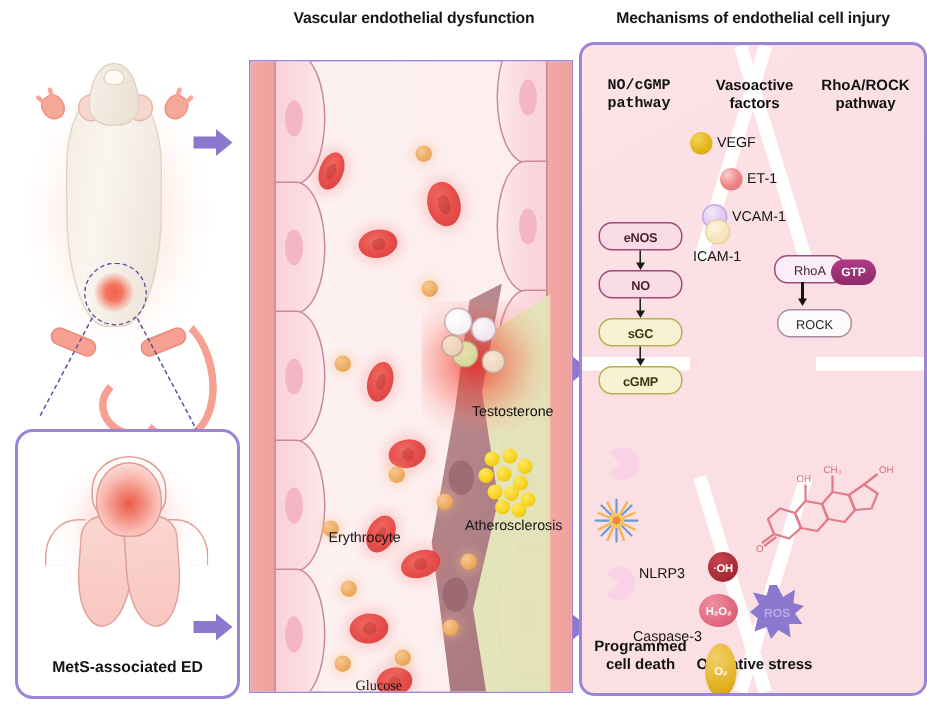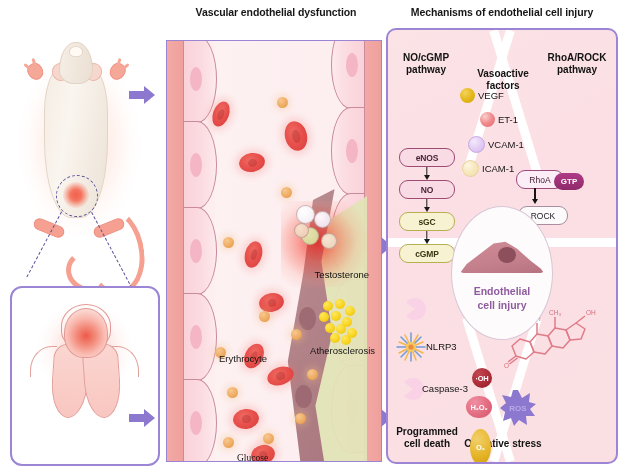--- a/index.html
+++ b/index.html
@@ -262,22 +262,22 @@
   }
   #div-d-tl { left: 74px; top: -6px; transform: rotate(17deg); transform-origin: 50% 100%; }
   #div-d-tr { right: 74px; top: -6px; transform: rotate(-17deg); transform-origin: 50% 100%; }
   #div-d-bl { left: 74px; bottom: -6px; transform: rotate(-17deg); transform-origin: 50% 0%; }
   #div-d-br { right: 74px; bottom: -6px; transform: rotate(17deg); transform-origin: 50% 0%; }
 
   .sector-title {
     position: absolute; font-size: 10px; font-weight: bold;
     color: #121212; text-align: center; line-height: 1.18;
   }
-  #st-no      { left: 2px;  top: 22px; width: 72px; }
-  #st-vaso    { left: 76px; top: 38px; width: 78px; }
+  #st-no      { left: 2px;  top: 22px; width: 72px; font-family: Liberation Mono, monospace; }
+  #st-vaso    { left: 76px; top: 22px; width: 78px; }
   #st-rhoa    { right: 2px; top: 22px; width: 74px; }
   #st-pcd     { left: 2px;  bottom: 12px; width: 74px; }
   #st-ox      { left: 72px; bottom: 12px; width: 86px; }
   #st-testo   { right: 2px; bottom: 12px; width: 74px; }
 
   
   #center-oval {
     position: absolute; left: 50%; top: 176px; transform: translateX(-50%);
     width: 100px; height: 132px;
     background: #fdfbfc; border: 1.4px solid #d8c6d6; border-radius: 50%;
@@ -328,21 +328,21 @@
   .vaso-item { position: absolute; display: flex; align-items: center; gap: 3px; }
   .vaso-item .lbl { font-size: 9.5px; color: #141414; white-space: nowrap; }
   .dot { width: 15px; height: 15px; border-radius: 50%; flex: 0 0 auto; }
   .dot.vegf  { background: radial-gradient(circle at 34% 30%, #f3d35c 0%, #e5b81c 50%, #cfa308 100%); }
   .dot.et1   { background: radial-gradient(circle at 34% 30%, #fbd0cf 0%, #f08a8d 48%, #e2686e 100%); }
   .dot.vcam  { background: radial-gradient(circle at 34% 30%, #f4eafb 0%, #e3cdf4 50%, #d4b8ec 100%); border:1px solid #c6a7e3; }
   .dot.icam  { background: radial-gradient(circle at 34% 30%, #fdf6e4 0%, #f7e7bd 50%, #f0dda8 100%); border:1px solid #e7d39a; }
   #vaso-vegf { left: 72px; top: 58px; }
   #vaso-et1  { left: 92px; top: 82px; }
   #vaso-vcam { left: 80px; top: 106px; }
-  #vaso-icam { left: 74px; top: 130px; }
+  #vaso-icam { left: 74px; top: 116px; flex-direction: column; }
 
   
   #rhoa-group { position: absolute; right: 16px; top: 140px; width: 84px; height: 54px; }
   #rhoa-pill {
     position: absolute; left: 0; top: 0; width: 46px; height: 17px;
     border-radius: 9px; background: #fbeef6; border: 1.2px solid #9c4b7c;
     font-size: 8.5px; color: #3e1b2e; display:flex; align-items:center; justify-content:center;
   }
   #gtp-badge {
     position: absolute; left: 38px; top: 3px; width: 30px; height: 17px;
@@ -369,21 +369,21 @@
   
   .pac {
     position: absolute; width: 22px; height: 22px; border-radius: 50%;
     background: #fad2e6;
     clip-path: polygon(50% 50%, 100% 14%, 100% 0%, 0% 0%, 0% 100%, 100% 100%, 100% 86%);
     transform: scaleX(-1);
   }
   #pac-1 { left: 16px; top: 268px; }
   #pac-2 { left: 14px; top: 348px; }
   #nlrp3-star { position: absolute; left: 8px; top: 302px; width: 30px; height: 30px; }
-  .pcd-item { position: absolute; font-size: 9.5px; color: #141414; white-space: nowrap; }
+  .pcd-item { position: absolute; font-size: 9.5px; color: #141414; white-space: nowrap; margin-top: 36px; }
   #lbl-nlrp3    { left: 38px; top: 311px; }
   #lbl-caspase3 { left: 34px; top: 353px; }
 
   
   .ros-dot {
     position: absolute; border-radius: 50%;
     display: flex; align-items: center; justify-content: center;
     font-size: 7.5px; font-weight: bold; color: #ffffff; letter-spacing: -0.2px;
   }
   #ox-oh {
@@ -442,20 +442,21 @@
   </div>
 
   <div id="ed-box">
     <div class="ed-glow"></div>
     <div class="ed-wing l"></div>
     <div class="ed-wing r"></div>
     <div class="ed-lobe l"></div>
     <div class="ed-lobe r"></div>
     <div class="ed-shaft-outline"></div>
     <div class="ed-shaft"></div>
+    <div id="ed-label">MetS-associated ED</div>
   </div>
 
   <div class="arrow" id="arrow-1">
     <div class="shaft"></div>
       <div class="head"></div>
   </div>
   <div class="arrow" id="arrow-2">
     <div class="shaft"></div>
       <div class="head"></div>
   </div>
@@ -694,25 +695,15 @@
         </g>
         <g font-family="Liberation Sans, sans-serif" font-size="6.5" fill="#d4707d">
           <text x="25" y="15">OH</text>
           <text x="43" y="9">CH₃</text>
           <text x="80" y="9">OH</text>
           <text x="-2" y="62">O</text>
         </g>
       </svg>
     </div>
 
-    <div id="center-oval">
-      <div class="endo-cell-art">
-        <div class="body"></div>
-        <div class="nucleus"></div>
-      </div>
-      <div id="center-label">
-        <div>Endothelial</div>
-        <div>cell injury</div>
-      </div>
-    </div>
 
   </div>
 </div>
 
 </body></html>

